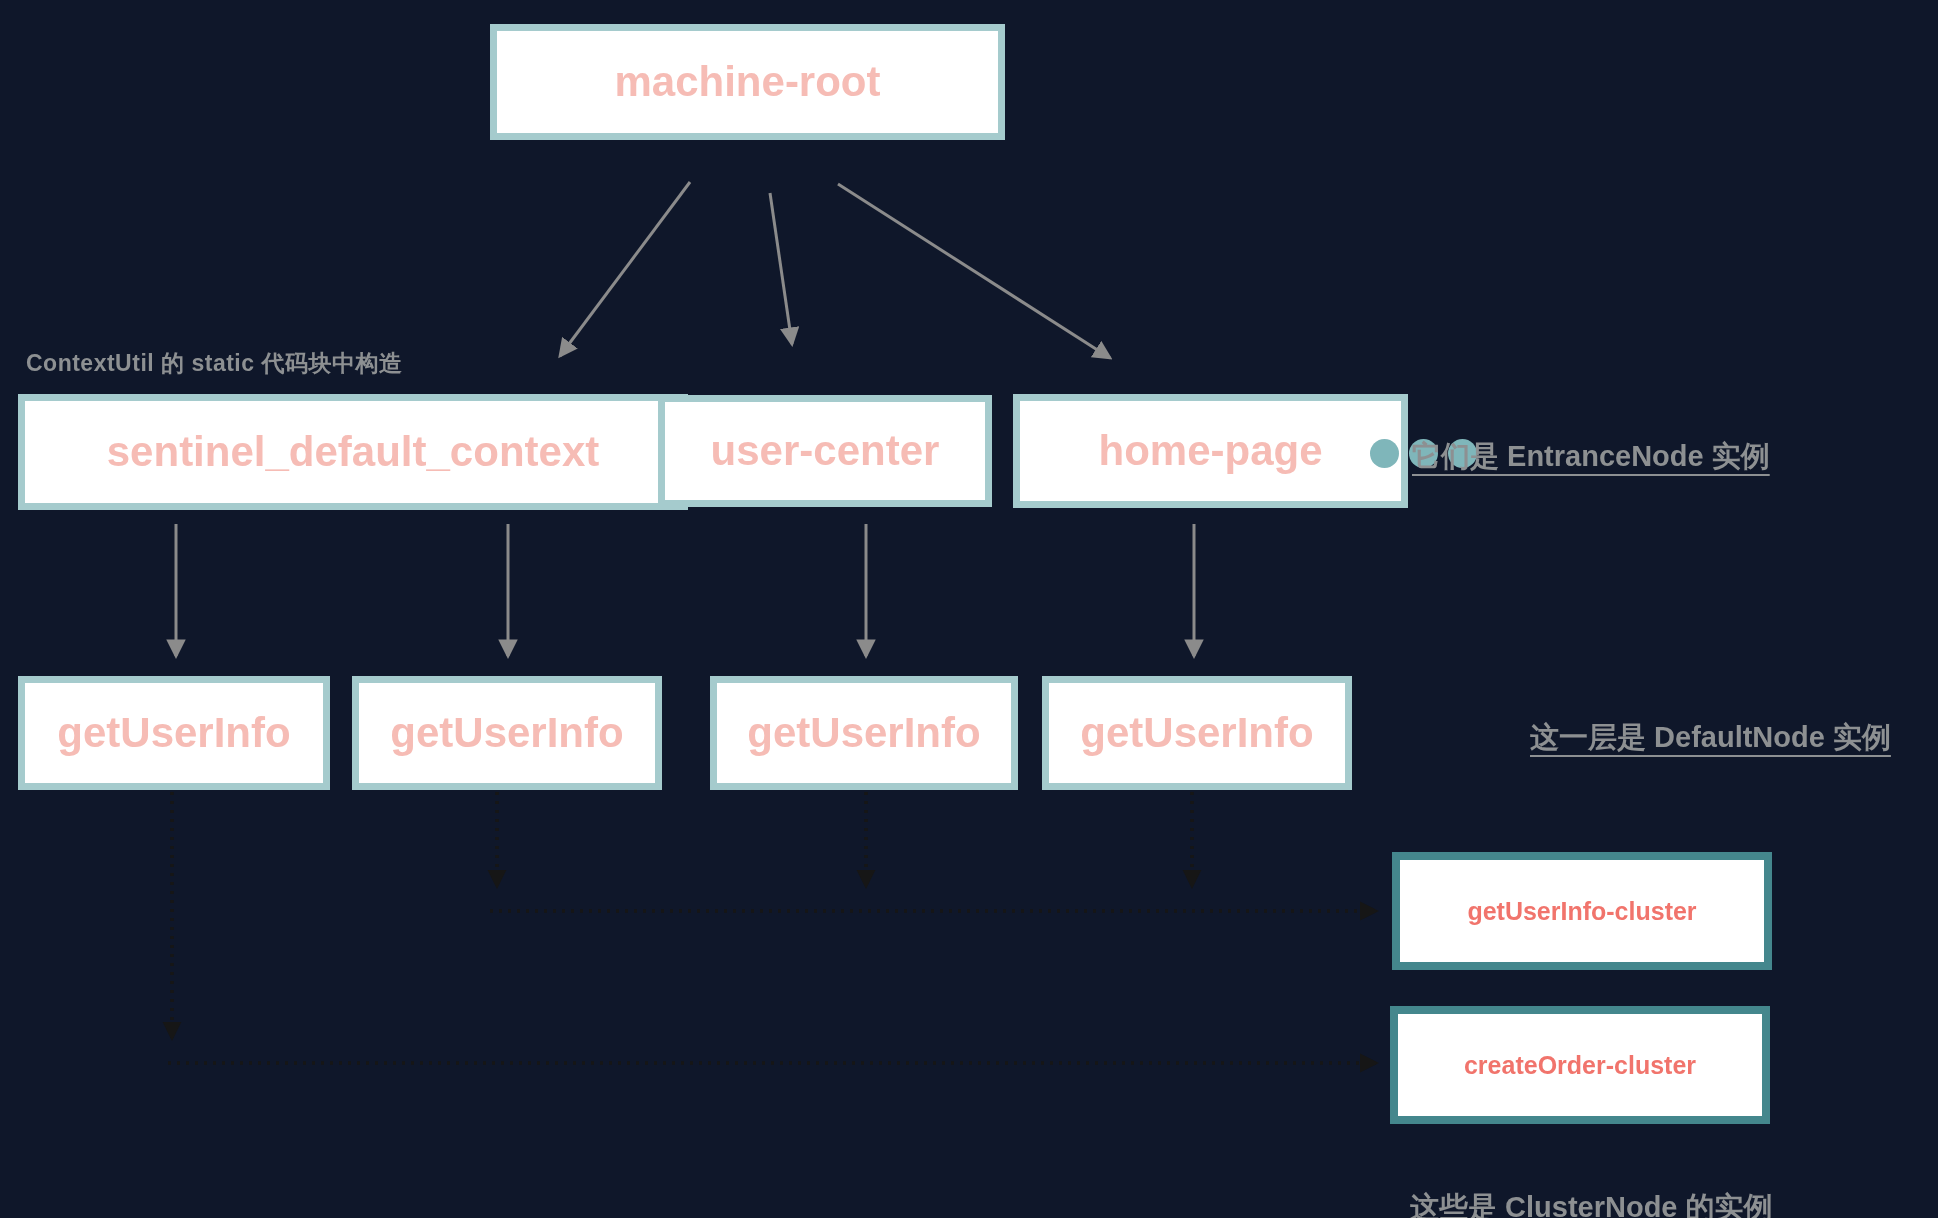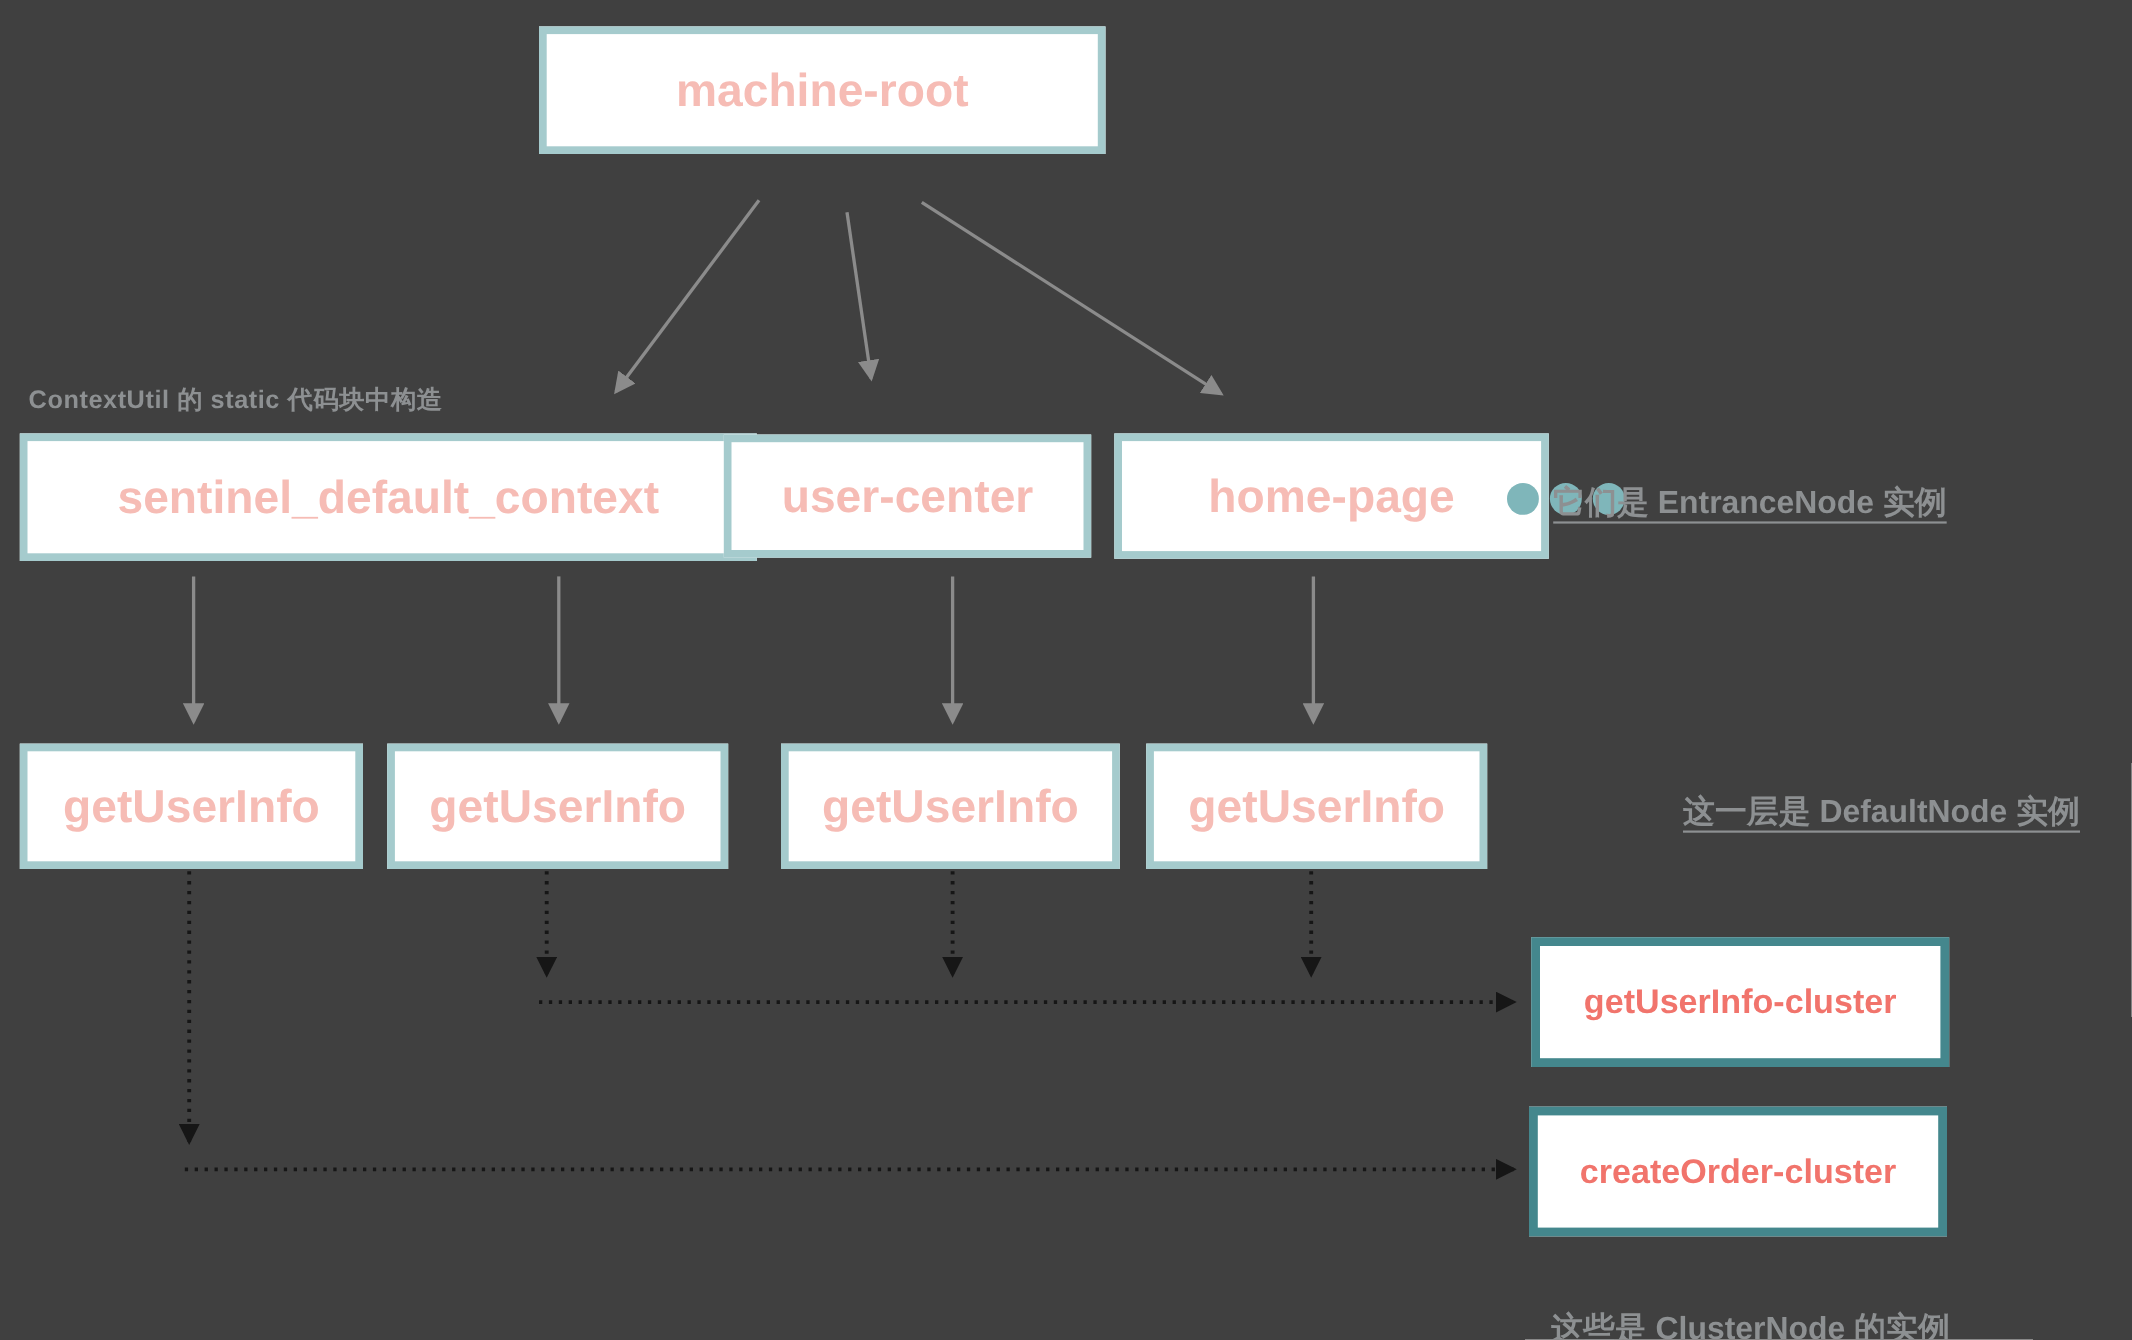--- a/index.html
+++ b/index.html
@@ -2,36 +2,36 @@
 <html style="--box-border-light: #a5cbcd; --box-border-dark: #44878d; --label-pink: #f6bcb5; --label-red: #f1746c; --annotation-gray: #8d9092; --arrow-gray: #8b8b8b; --arrow-black: #161616; --dot-teal: #7fb6ba;"><head>
 <meta charset="utf-8">
 <style>
   * { box-sizing: border-box; margin: 0; padding: 0; }
   html, body { background: #ffffff; }
   body { font-family: "Liberation Sans", "DejaVu Sans", sans-serif; }
   .canvas {
     position: relative;
     width: 1938px;
     height: 1218px;
-    background: #404040;
+    background: #0f172a;
     overflow: hidden;
   }
   .arrows { position: absolute; left: 0; top: 0; }
   .node {
     position: absolute;
     background: #ffffff;
     display: flex;
     align-items: center;
     justify-content: center;
   }
   .node.light { border: 7px solid var(--box-border-light, #a5cbcd); }
   .node.dark  { border: 8px solid var(--box-border-dark, #44878d); }
   .label { font-weight: bold; white-space: nowrap; }
   .label.pink { color: var(--label-pink, #f6bcb5); font-size: 42px; }
-  .label.red  { color: var(--label-red, #f1746c); font-size: 31px; }
+  .label.red  { color: var(--label-red, #f1746c); font-size: 25px; }
   .note {
     position: absolute;
     font-weight: bold;
     color: var(--annotation-gray, #8d9092);
     white-space: nowrap;
   }
   .note.small { font-size: 23px; letter-spacing: 0.5px; }
   .note.side  { font-size: 29px; text-decoration: underline; text-underline-offset: 8px; text-decoration-thickness: 2px; }
   .note.bottom { font-size: 29px; }
   .dots { position: absolute; display: flex; gap: 10px; align-items: center; }

